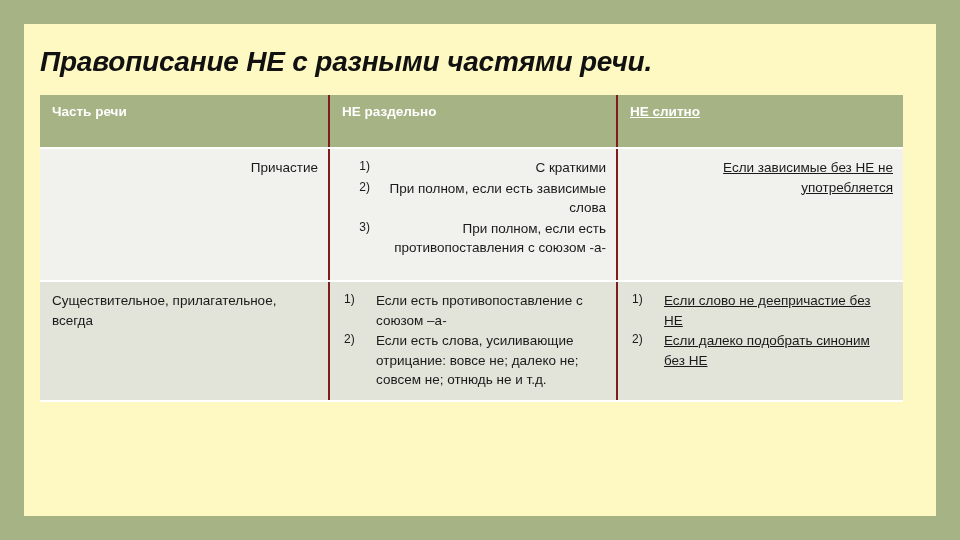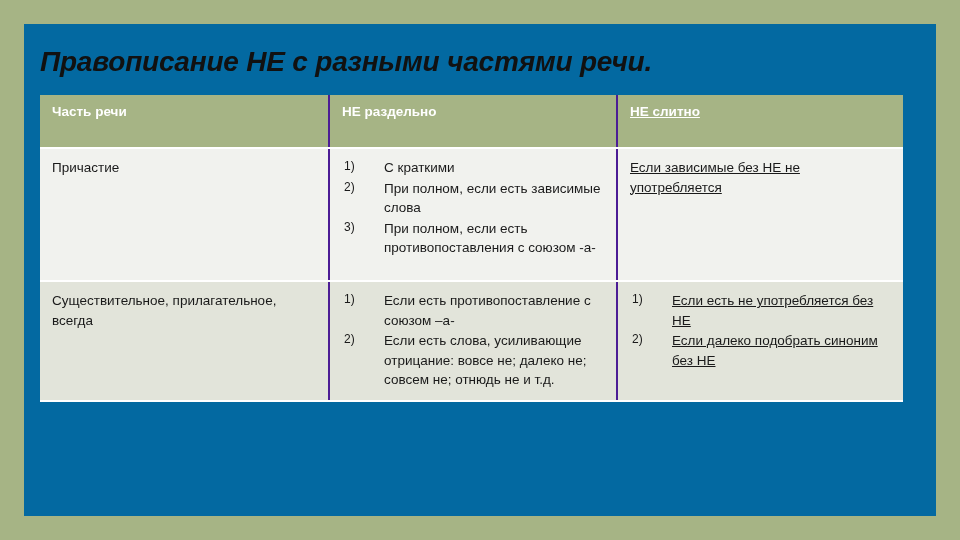--- a/index.html
+++ b/index.html
@@ -22,21 +22,21 @@
     background: #a6b485;
     box-sizing: border-box;
   }
 
   #slide-inner {
     position: absolute;
     left: 24px;
     top: 24px;
     width: 912px;
     height: 492px;
-    background: #0369a1;
+    background: #fef9c3;
     box-sizing: border-box;
   }
 
   #slide-title {
     position: absolute;
     left: 16px;
     top: 22px;
     width: 860px;
     font-size: 28px;
     font-weight: bold;
@@ -56,21 +56,21 @@
   }
 
   #content-table col.c1 { width: 289px; }
   #content-table col.c2 { width: 288px; }
   #content-table col.c3 { width: 286px; }
 
   #content-table th,
   #content-table td {
     vertical-align: top;
     padding: 9px 10px 9px 12px;
-    border-right: 2px solid #4c1d95;
+    border-right: 2px solid #7f1d1d;
     border-bottom: 2px solid #ffffff;
     box-sizing: border-box;
   }
   #content-table th:last-child,
   #content-table td:last-child {
     border-right: none;
     text-decoration: underline;
   }
 
   thead th {
@@ -86,21 +86,21 @@
   tbody tr.row-dark td { background: #e2e4da; }
   tbody tr.row-light td { background: #f1f2ee; }
 
   tbody td {
     font-size: 13.5px;
     color: #1a1a1a;
     line-height: 1.45;
   }
 
   tr.r1 td { height: 55px; }
-  tr.r2 td { height: 133px; }
+  tr.r2 td { height: 133px; text-align: right; }
   tr.r3 td { height: 117px; }
 
   .olist {
     margin: 0;
     padding: 0;
     list-style: none;
   }
   .olist li {
     position: relative;
     padding-left: 34px;
@@ -110,21 +110,20 @@
   .olist li .marker {
     position: absolute;
     left: 2px;
     top: 0;
     width: 26px;
     font-size: 12px;
     color: #1a1a1a;
   }
   .olist li .itext {
     display: block;
-    margin-left: 8px;
   }
 
   .plain { display: block; }
 </style>
 </head>
 <body>
 
 <div id="slide">
   <div id="slide-inner">
 
@@ -184,21 +183,21 @@
               <li>
                 <span class="marker">2)</span>
                 <span class="itext">Если есть слова, усиливающие отрицание: вовсе не; далеко не; совсем не; отнюдь не и т.д.</span>
               </li>
             </ul>
           </td>
           <td>
             <ul class="olist">
               <li>
                 <span class="marker">1)</span>
-                <span class="itext">Если есть не употребляется без НЕ</span>
+                <span class="itext">Если слово не деепричастие без НЕ</span>
               </li>
               <li>
                 <span class="marker">2)</span>
                 <span class="itext">Если далеко подобрать синоним без НЕ</span>
               </li>
             </ul>
           </td>
         </tr>
 
       </tbody>

